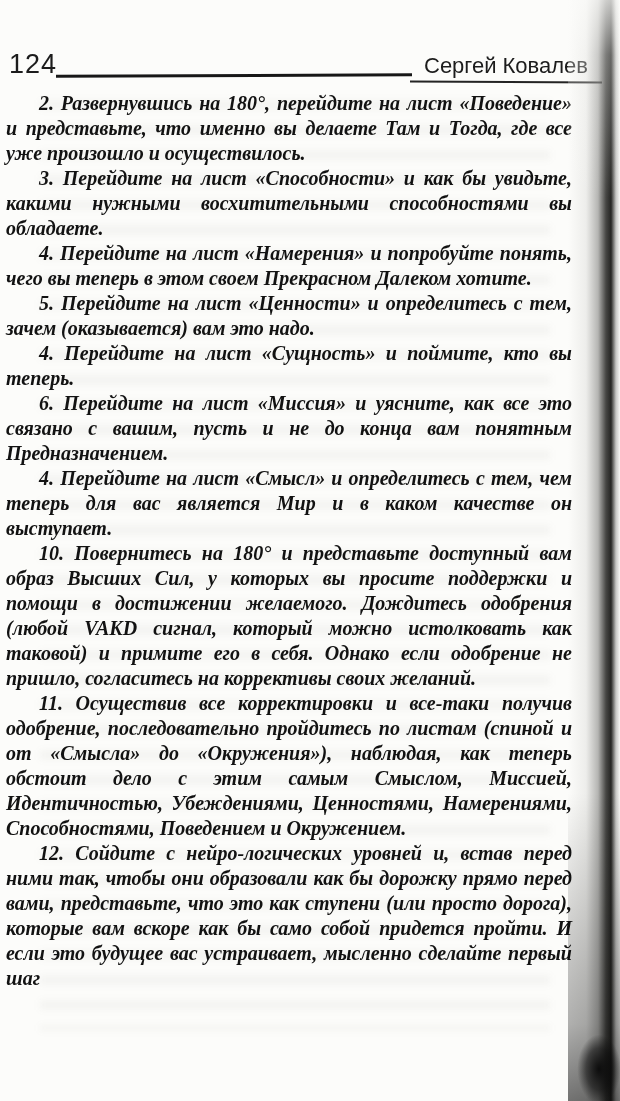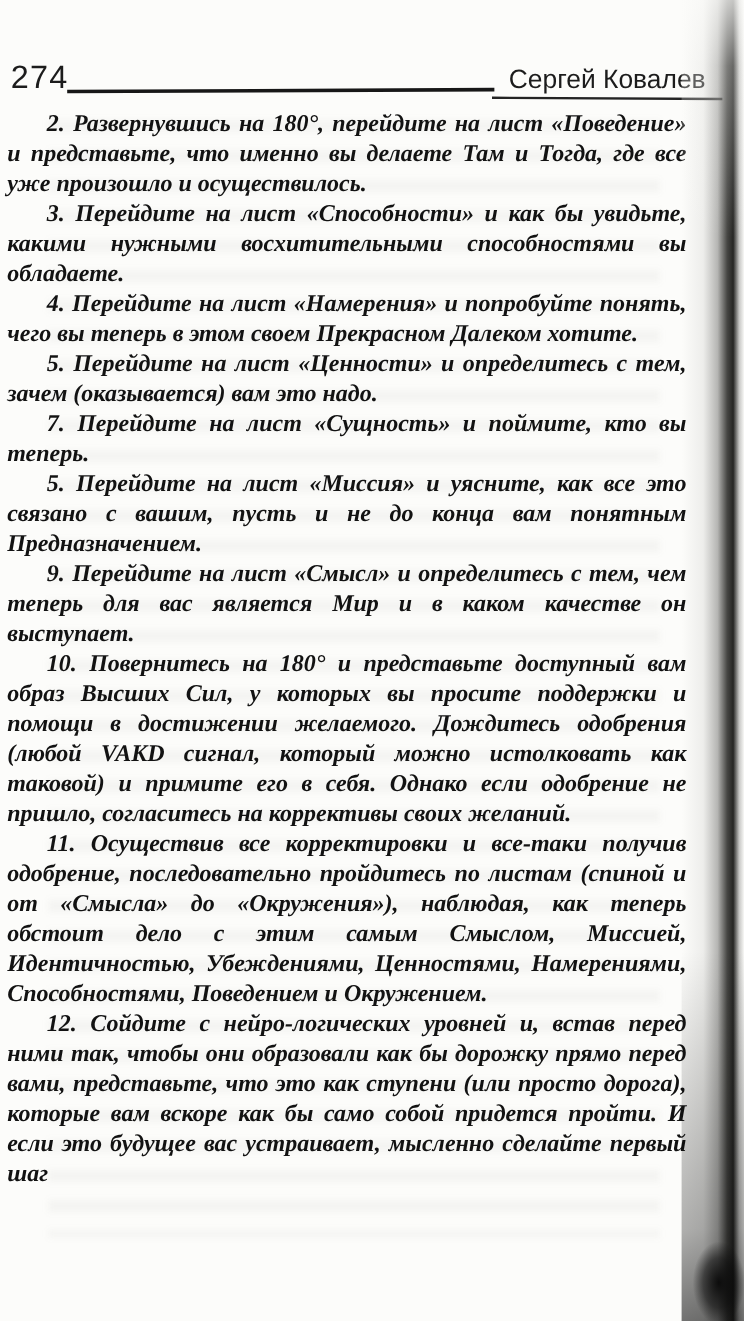--- a/index.html
+++ b/index.html
@@ -79,34 +79,34 @@
   }
 </style>
 </head>
 <body>
 
 <div class="page">
 
   <div class="bleed"></div>
 
   <header class="header">
-    <span class="pagenum">274</span>
+    <span class="pagenum">124</span>
     <div class="rule-main"></div>
     <span class="runhead">Сергей Ковалев</span>
     <div class="rule-right"></div>
   </header>
 
   <main class="text">
     <p>2. Развернувшись на 180°, перейдите на лист «Поведение» и представьте, что именно вы делаете Там и Тогда, где все уже произошло и осуществилось.</p>
     <p>3. Перейдите на лист «Способности» и как бы увидьте, какими нужными восхитительными способностями вы обладаете.</p>
     <p>4. Перейдите на лист «Намерения» и попробуйте понять, чего вы теперь в этом своем Прекрасном Далеком хотите.</p>
     <p>5. Перейдите на лист «Ценности» и определитесь с тем, зачем (оказывается) вам это надо.</p>
-    <p>7. Перейдите на лист «Сущность» и поймите, кто вы теперь.</p>
-    <p>5. Перейдите на лист «Миссия» и уясните, как все это связано с вашим, пусть и не до конца вам понятным Предназначением.</p>
-    <p>9. Перейдите на лист «Смысл» и определитесь с тем, чем теперь для вас является Мир и в каком качестве он выступает.</p>
+    <p>4. Перейдите на лист «Сущность» и поймите, кто вы теперь.</p>
+    <p>6. Перейдите на лист «Миссия» и уясните, как все это связано с вашим, пусть и не до конца вам понятным Предназначением.</p>
+    <p>4. Перейдите на лист «Смысл» и определитесь с тем, чем теперь для вас является Мир и в каком качестве он выступает.</p>
     <p>10. Повернитесь на 180° и представьте доступный вам образ Высших Сил, у которых вы просите поддержки и помощи в достижении желаемого. Дождитесь одобрения (любой VAKD сигнал, который можно истолковать как таковой) и примите его в себя. Однако если одобрение не пришло, согласитесь на коррективы своих желаний.</p>
     <p>11. Осуществив все корректировки и все-таки получив одобрение, последовательно пройдитесь по листам (спиной и от «Смысла» до «Окружения»), наблюдая, как теперь обстоит дело с этим самым Смыслом, Миссией, Идентичностью, Убеждениями, Ценностями, Намерениями, Способностями, Поведением и Окружением.</p>
     <p>12. Сойдите с нейро-логических уровней и, встав перед ними так, чтобы они образовали как бы дорожку прямо перед вами, представьте, что это как ступени (или просто дорога), которые вам вскоре как бы само собой придется пройти. И если это будущее вас устраивает, мысленно сделайте первый шаг</p>
   </main>
 
   <div class="binding"></div>
   <div class="corner"></div>
 
 </div>
 

